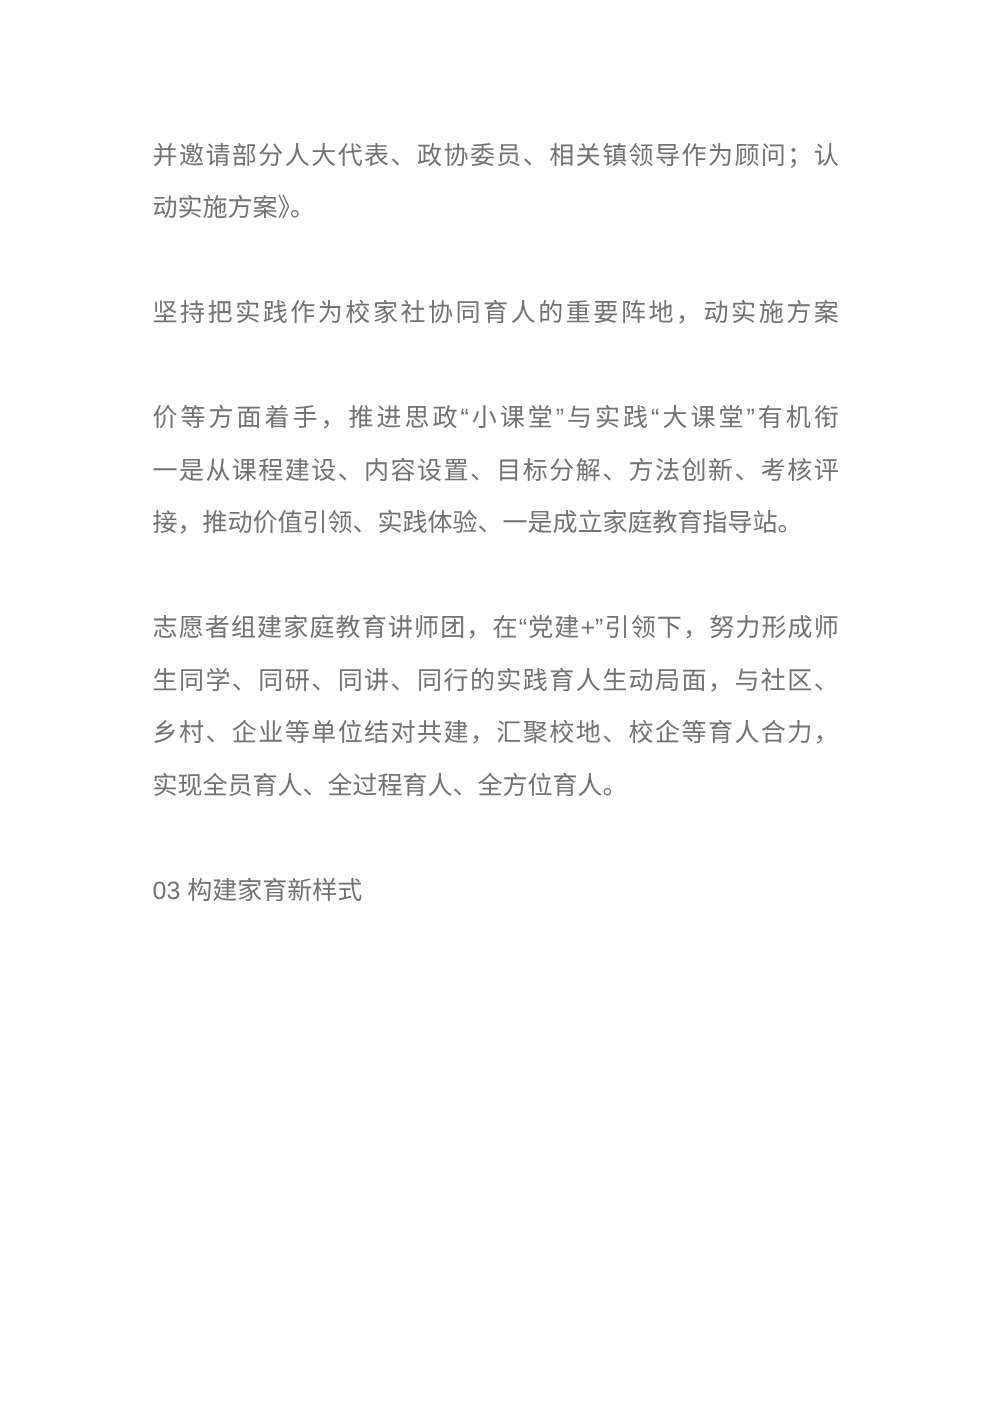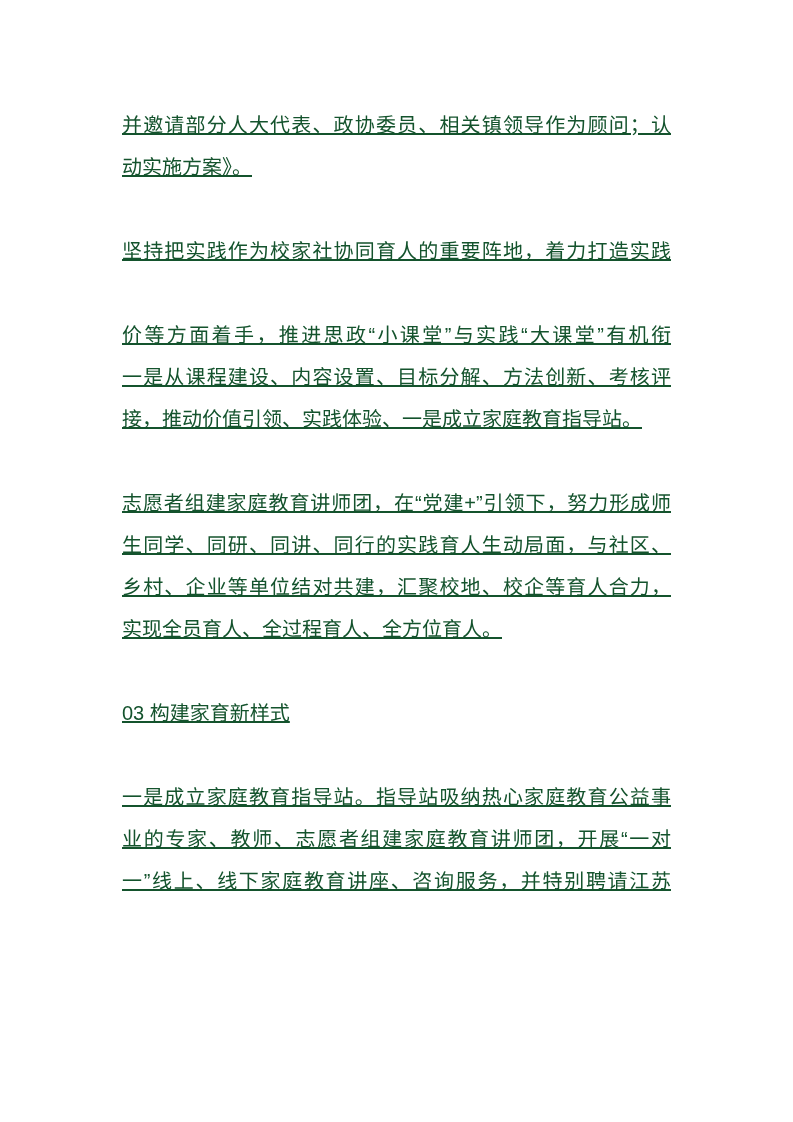--- a/index.html
+++ b/index.html
@@ -50,41 +50,36 @@
   .line.fill {
     
     text-align-last: justify;
     white-space: normal;
   }
 </style>
 </head>
 <body style="background: rgb(255, 255, 255);">
 
 <div class="page">
-  <div class="article" style="color: #14532d; text-decoration: underline;">
+  <div class="article" style="color: #737373;">
       <div class="block paragraph">
         <div class="line fill">并邀请部分人大代表、政协委员、相关镇领导作为顾问；认</div>
         <div class="line">动实施方案》。</div>
       </div>
       <div class="block paragraph">
-        <div class="line fill">坚持把实践作为校家社协同育人的重要阵地，着力打造实践</div>
+        <div class="line fill">坚持把实践作为校家社协同育人的重要阵地，动实施方案</div>
       </div>
       <div class="block paragraph">
         <div class="line fill">价等方面着手，推进思政“小课堂”与实践“大课堂”有机衔</div>
         <div class="line fill">一是从课程建设、内容设置、目标分解、方法创新、考核评</div>
         <div class="line">接，推动价值引领、实践体验、一是成立家庭教育指导站。</div>
       </div>
       <div class="block paragraph">
         <div class="line fill">志愿者组建家庭教育讲师团，在“党建+”引领下，努力形成师</div>
         <div class="line fill">生同学、同研、同讲、同行的实践育人生动局面，与社区、</div>
         <div class="line fill">乡村、企业等单位结对共建，汇聚校地、校企等育人合力，</div>
         <div class="line">实现全员育人、全过程育人、全方位育人。</div>
       </div>
       <div class="block heading">
         <div class="line">03 构建家育新样式</div>
       </div>
-      <div class="block paragraph">
-        <div class="line fill">一是成立家庭教育指导站。指导站吸纳热心家庭教育公益事</div>
-        <div class="line fill">业的专家、教师、志愿者组建家庭教育讲师团，开展“一对</div>
-        <div class="line fill">一”线上、线下家庭教育讲座、咨询服务，并特别聘请江苏</div>
-      </div>
     </div>
 </div>
 
 </body></html>

